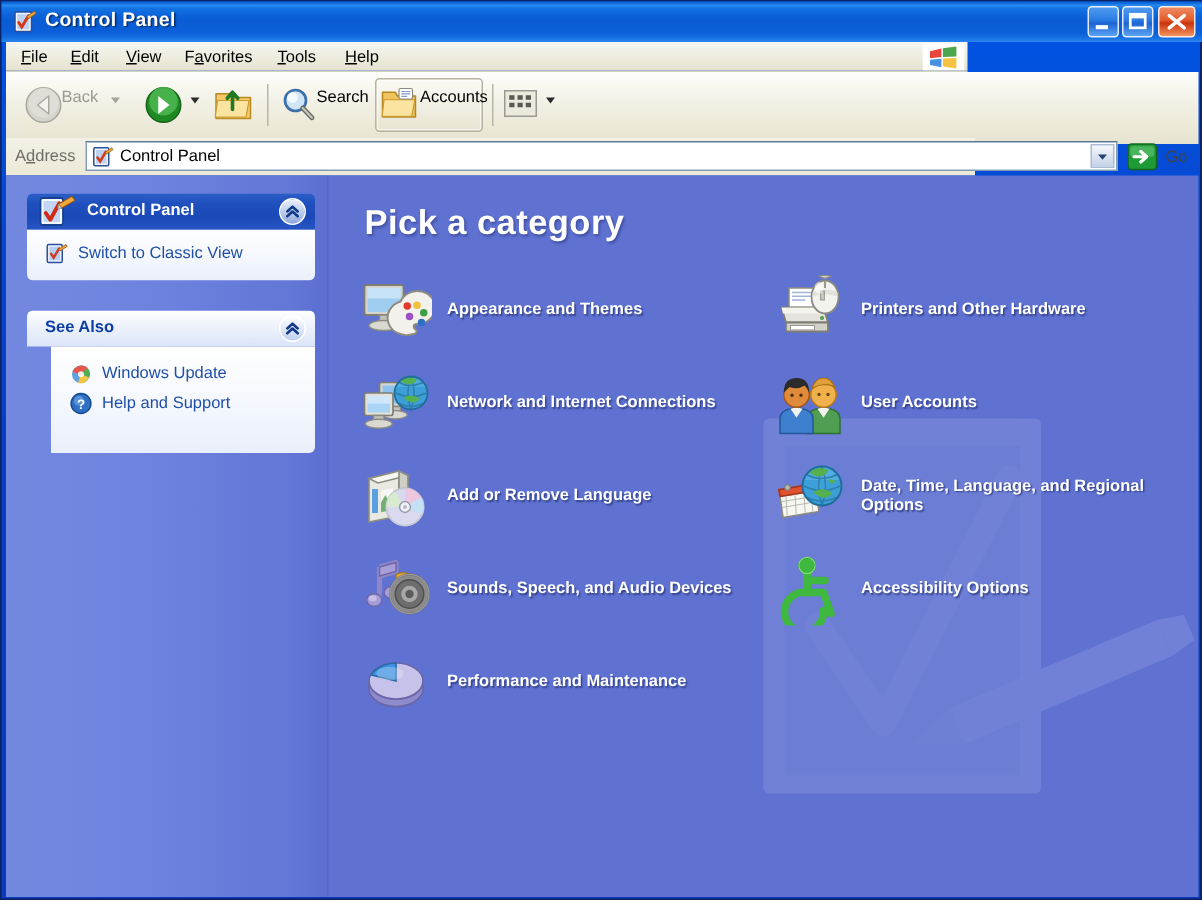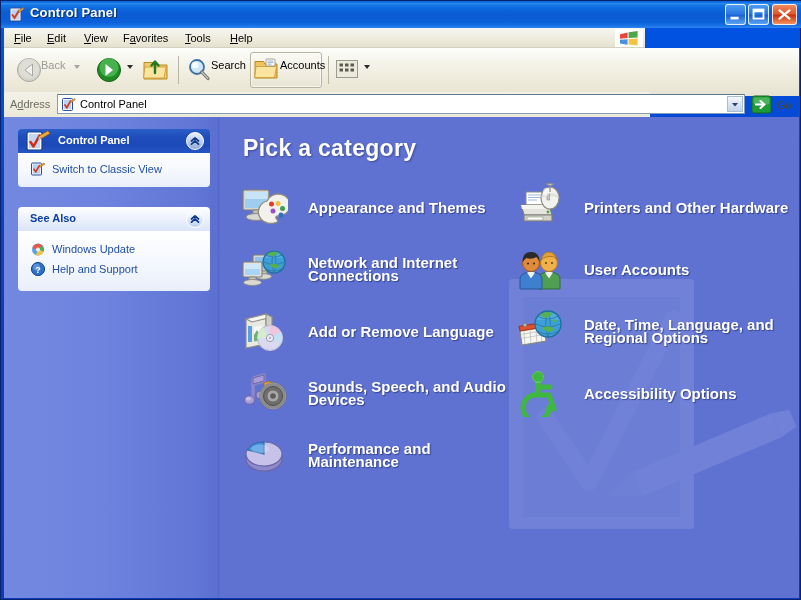--- a/index.html
+++ b/index.html
@@ -199,23 +199,23 @@
     text-shadow:1px 1px 2px rgba(20,30,90,.45);
     white-space:nowrap;
   }
   .cat{
     position:absolute;width:282px;height:56px;cursor:default;
   }
   .cat-icon{
     position:absolute;left:8px;top:4px;width:48px;height:48px;
   }
   .cat-label{
-    position:absolute;left:76px;top:50%;transform:translateY(-50%);
+    position:absolute;left:66px;top:50%;transform:translateY(-50%);
     width:210px;
-    color:#ffffff;font-size:15px;font-weight:bold;
+    color:#ffffff;font-size:11px;font-weight:bold;
     line-height:13px;
     text-shadow:1px 1px 1px rgba(25,35,95,.6);
   }
   .cat-label.wide{width:218px;}
 </style>
 </head>
 <body>
 
 <div id="window">
 
@@ -409,21 +409,21 @@
       <div class="panel" id="panel-seealso">
         <div class="panel-header light">
           <span class="panel-title">See Also</span>
           <span class="chev on-light">
             <svg width="16" height="16" viewBox="0 0 16 16">
               <path d="M4.5 8 L8 4.8 L11.5 8" stroke="#123a86" stroke-width="1.7" fill="none" stroke-linecap="round" stroke-linejoin="round"></path>
               <path d="M4.5 11.2 L8 8 L11.5 11.2" stroke="#123a86" stroke-width="1.7" fill="none" stroke-linecap="round" stroke-linejoin="round"></path>
             </svg>
           </span>
         </div>
-        <div class="panel-body" style="padding-top:8px;padding-bottom:12px;">
+        <div class="panel-body" style="padding-top:8px;padding-bottom:23px;margin-left:16px;">
           <div class="panel-link">
             <span class="lnk-icon">
               <svg width="16" height="16" viewBox="0 0 16 16">
                 <circle cx="8" cy="8.5" r="6" fill="#5ea2e0"></circle>
                 <path d="M2.4 7.2 A6 6 0 0 1 12.4 4.4 L8 8.5 Z" fill="#e8584a"></path>
                 <path d="M12.4 4.4 A6 6 0 0 1 13.4 10.6 L8 8.5 Z" fill="#4fae53"></path>
                 <path d="M13.4 10.6 A6 6 0 0 1 6 14.3 L8 8.5 Z" fill="#f3c63f"></path>
                 <circle cx="8" cy="8.5" r="2" fill="#ffffff" opacity=".85"></circle>
               </svg>
             </span>

